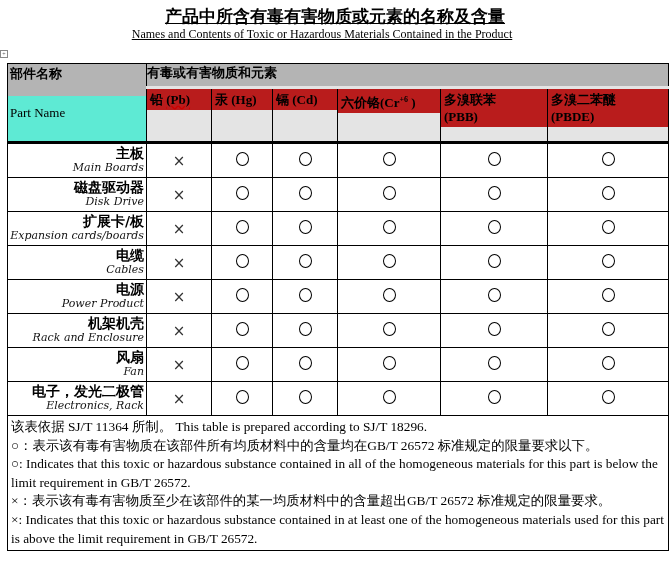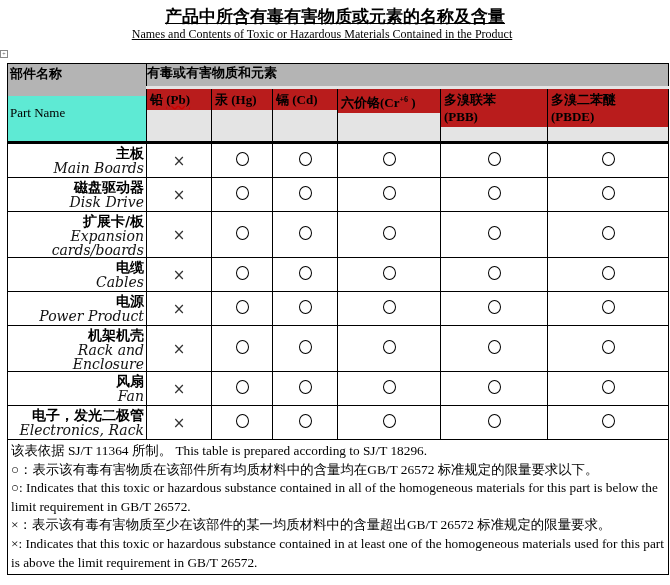--- a/index.html
+++ b/index.html
@@ -21,21 +21,21 @@
   .hdr-group { background:#b4b4b4; height:22px; padding:2px 3px; border-bottom:3px solid #e4e4e4 !important;
                font-family:"DejaVu Sans",sans-serif; font-weight:bold; font-size:13px;margin-top:44px; }
   .hdr-sub { background:#e4e4e4; height:52px; }
   .hdr-sub .band { background:#b91c1c; padding:2px 3px; font-weight:bold; font-size:13px; line-height:17px; min-height:17px; }
   .hdr-sub .zh { font-family:"DejaVu Sans",sans-serif; }
   .squig { text-decoration:underline wavy #cc0000; }
   sup { font-size:8px; }
   tr.thickTop td { border-top:3px solid #000; }
   .part-cell { text-align:right; padding-right:2px !important; height:33px; }
   .part-cell .zh { font-family:"DejaVu Sans",sans-serif; font-weight:bold; font-size:14px; line-height:16px; margin-top:1px; }
-  .part-cell .en { font-family:"DejaVu Serif",serif; font-style:italic; font-size:14px; line-height:14px; color:#111; }
+  .part-cell .en { font-family:"DejaVu Serif",serif; font-style:italic; font-size:11px; line-height:14px; color:#111; }
   .mark { text-align:center; vertical-align:middle !important; font-family:"DejaVu Sans",sans-serif; }
   .mark.x { font-size:15px; color:#333; }
   .mark.o { font-size:15px; }
   .circle { display:inline-block; width:11px; height:12px; border:1.6px solid #000; border-radius:50%; }
   .notes { padding:2px 3px !important; font-size:13.3px; line-height:18.6px; }
   .notes .zh { font-family:Liberation Serif, serif; font-size:13.4px; }
 </style>
 </head>
 <body>
 

